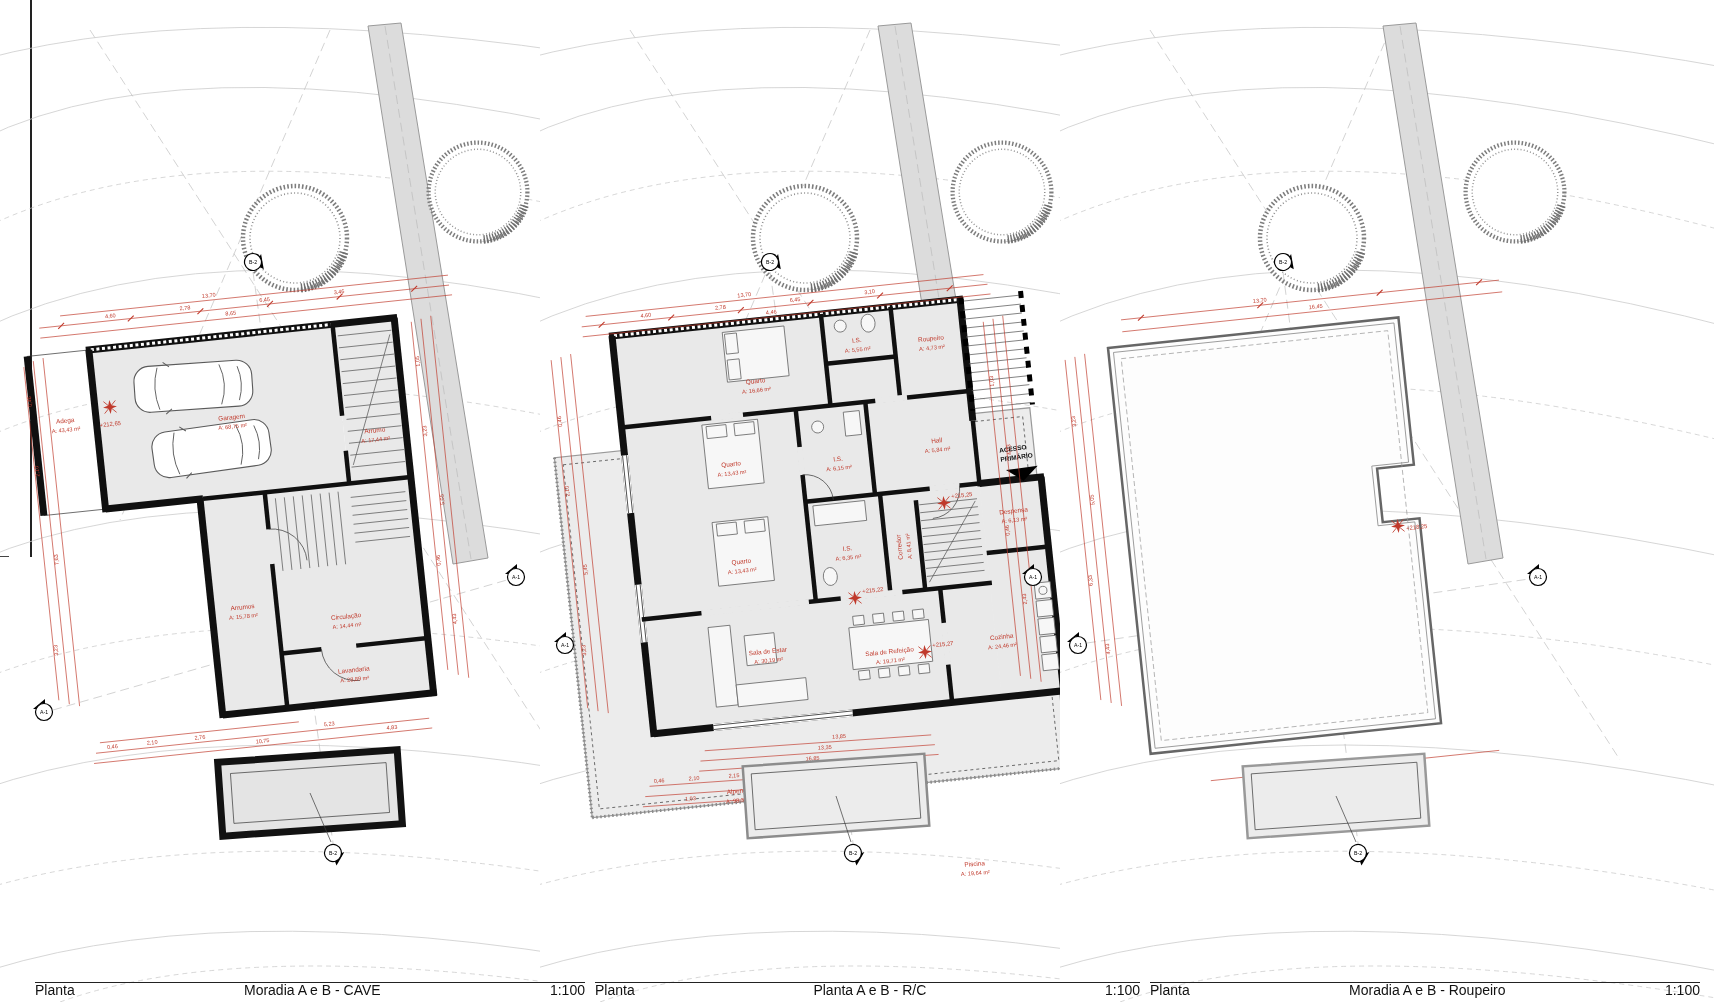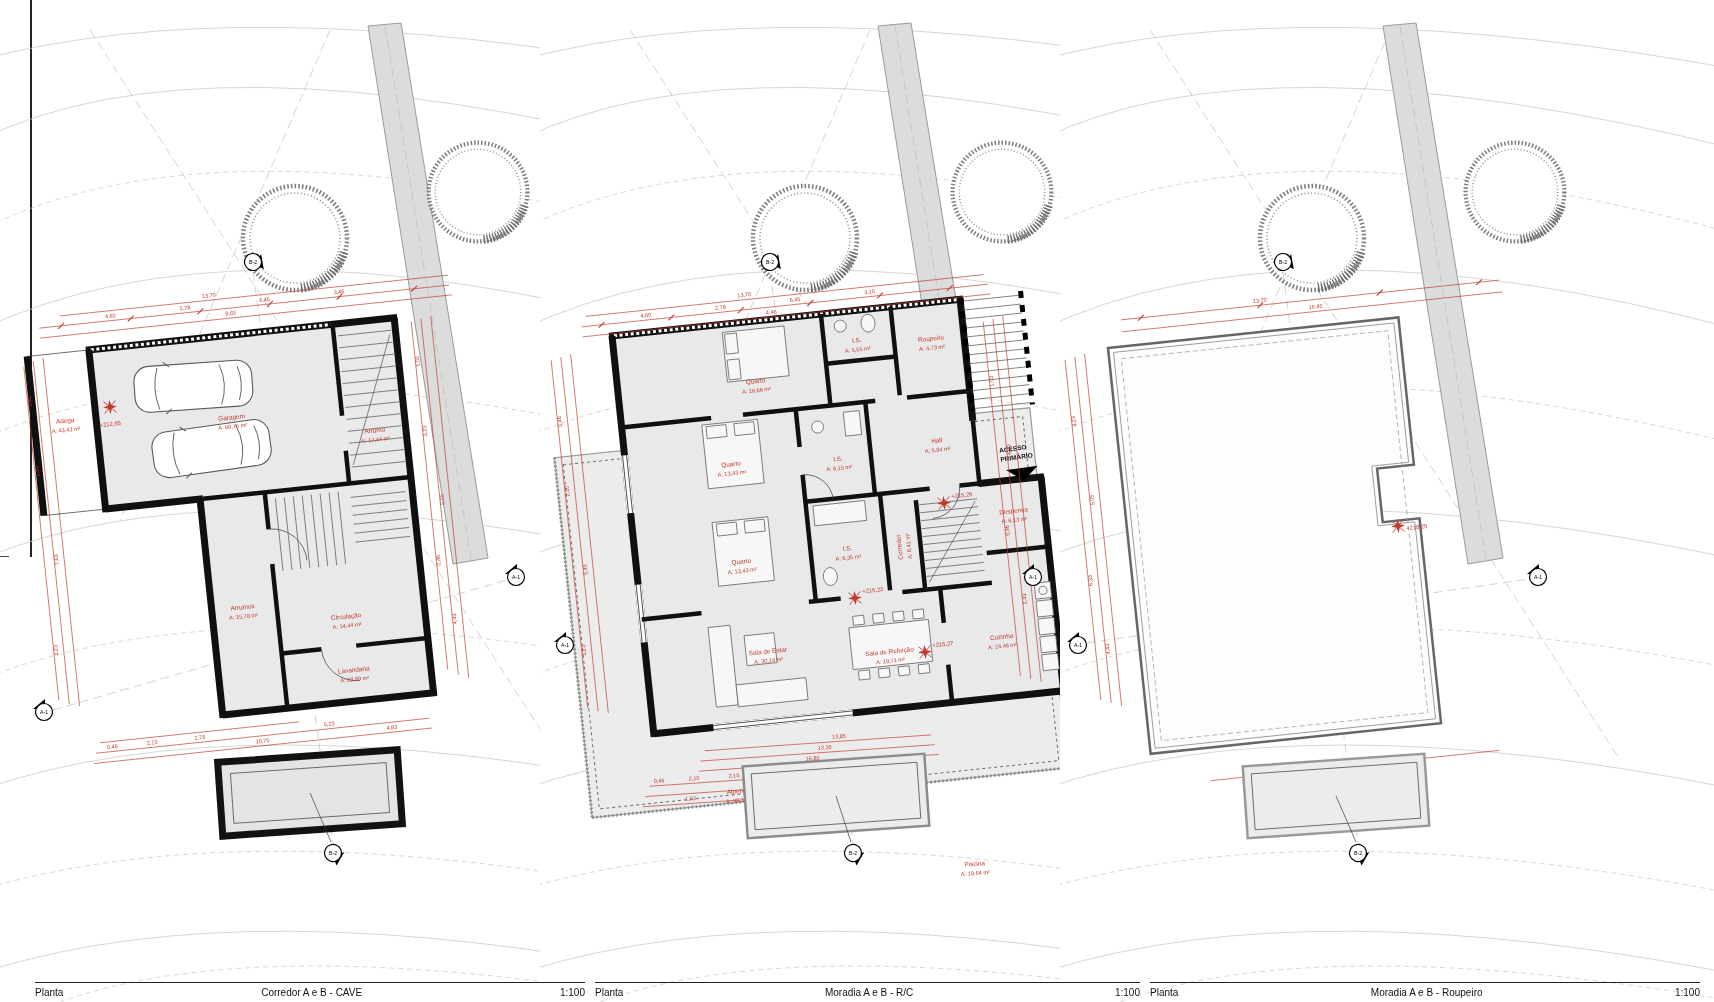--- a/index.html
+++ b/index.html
@@ -21,22 +21,22 @@
   .fill{fill:#e9e9e9}
   .furn{fill:#f7f7f7;stroke:#666;stroke-width:.8}
   .red{stroke:#c0392b;stroke-width:.65;fill:none}
   text.dim{font-size:5.5px;fill:#c0392b;text-anchor:middle}
   text.room{font-size:6.4px;fill:#c0392b;text-anchor:middle}
   text.rooma{font-size:5.6px;fill:#c0392b;text-anchor:middle}
   text.lvl{font-size:5.8px;fill:#c0392b}
   text.mk{font-size:5.2px;fill:#000;text-anchor:middle}
   text.acc{font-size:6.5px;font-weight:bold;fill:#111}
   .tbar{position:absolute;top:982px;height:16px;border-top:1.2px solid #222;
-        display:flex;justify-content:space-between;align-items:center;
-        font-size:10px;color:#111;padding-top:3px;box-sizing:border-box;}
+        display:flex;justify-content:space-between;align-items:flex-end;
+        font-size:14px;color:#111;padding-top:3px;box-sizing:border-box;}
   .edge{position:absolute;left:30px;top:0;width:2px;height:557px;background:#222;}
   .edgetick{position:absolute;left:0;top:556px;width:9px;height:1px;background:#444;}
 </style>
 </head>
 <body>
 
 <div id="sheet">
   <div class="edge"></div>
   <div class="edgetick"></div>
 
@@ -518,26 +518,26 @@
         <text class="mk" y="2">A-1</text>
       </g>
     <g transform="translate(1538,577)">
       <use href="#mkc"></use>
         <text class="mk" y="2">A-1</text>
       </g>
   </svg>
 
   <div class="tbar" style="left:35px;width:550px">
     <span>Planta</span>
-    <span>Corredor A e B - CAVE</span>
+    <span>Moradia A e B - CAVE</span>
     <span>1:100</span>
   </div>
   <div class="tbar" style="left:595px;width:545px">
     <span>Planta</span>
-    <span>Moradia A e B - R/C</span>
+    <span>Planta A e B - R/C</span>
     <span>1:100</span>
   </div>
   <div class="tbar" style="left:1150px;width:550px">
     <span>Planta</span>
     <span>Moradia A e B - Roupeiro</span>
     <span>1:100</span>
   </div>
 </div>
 
 </body></html>

